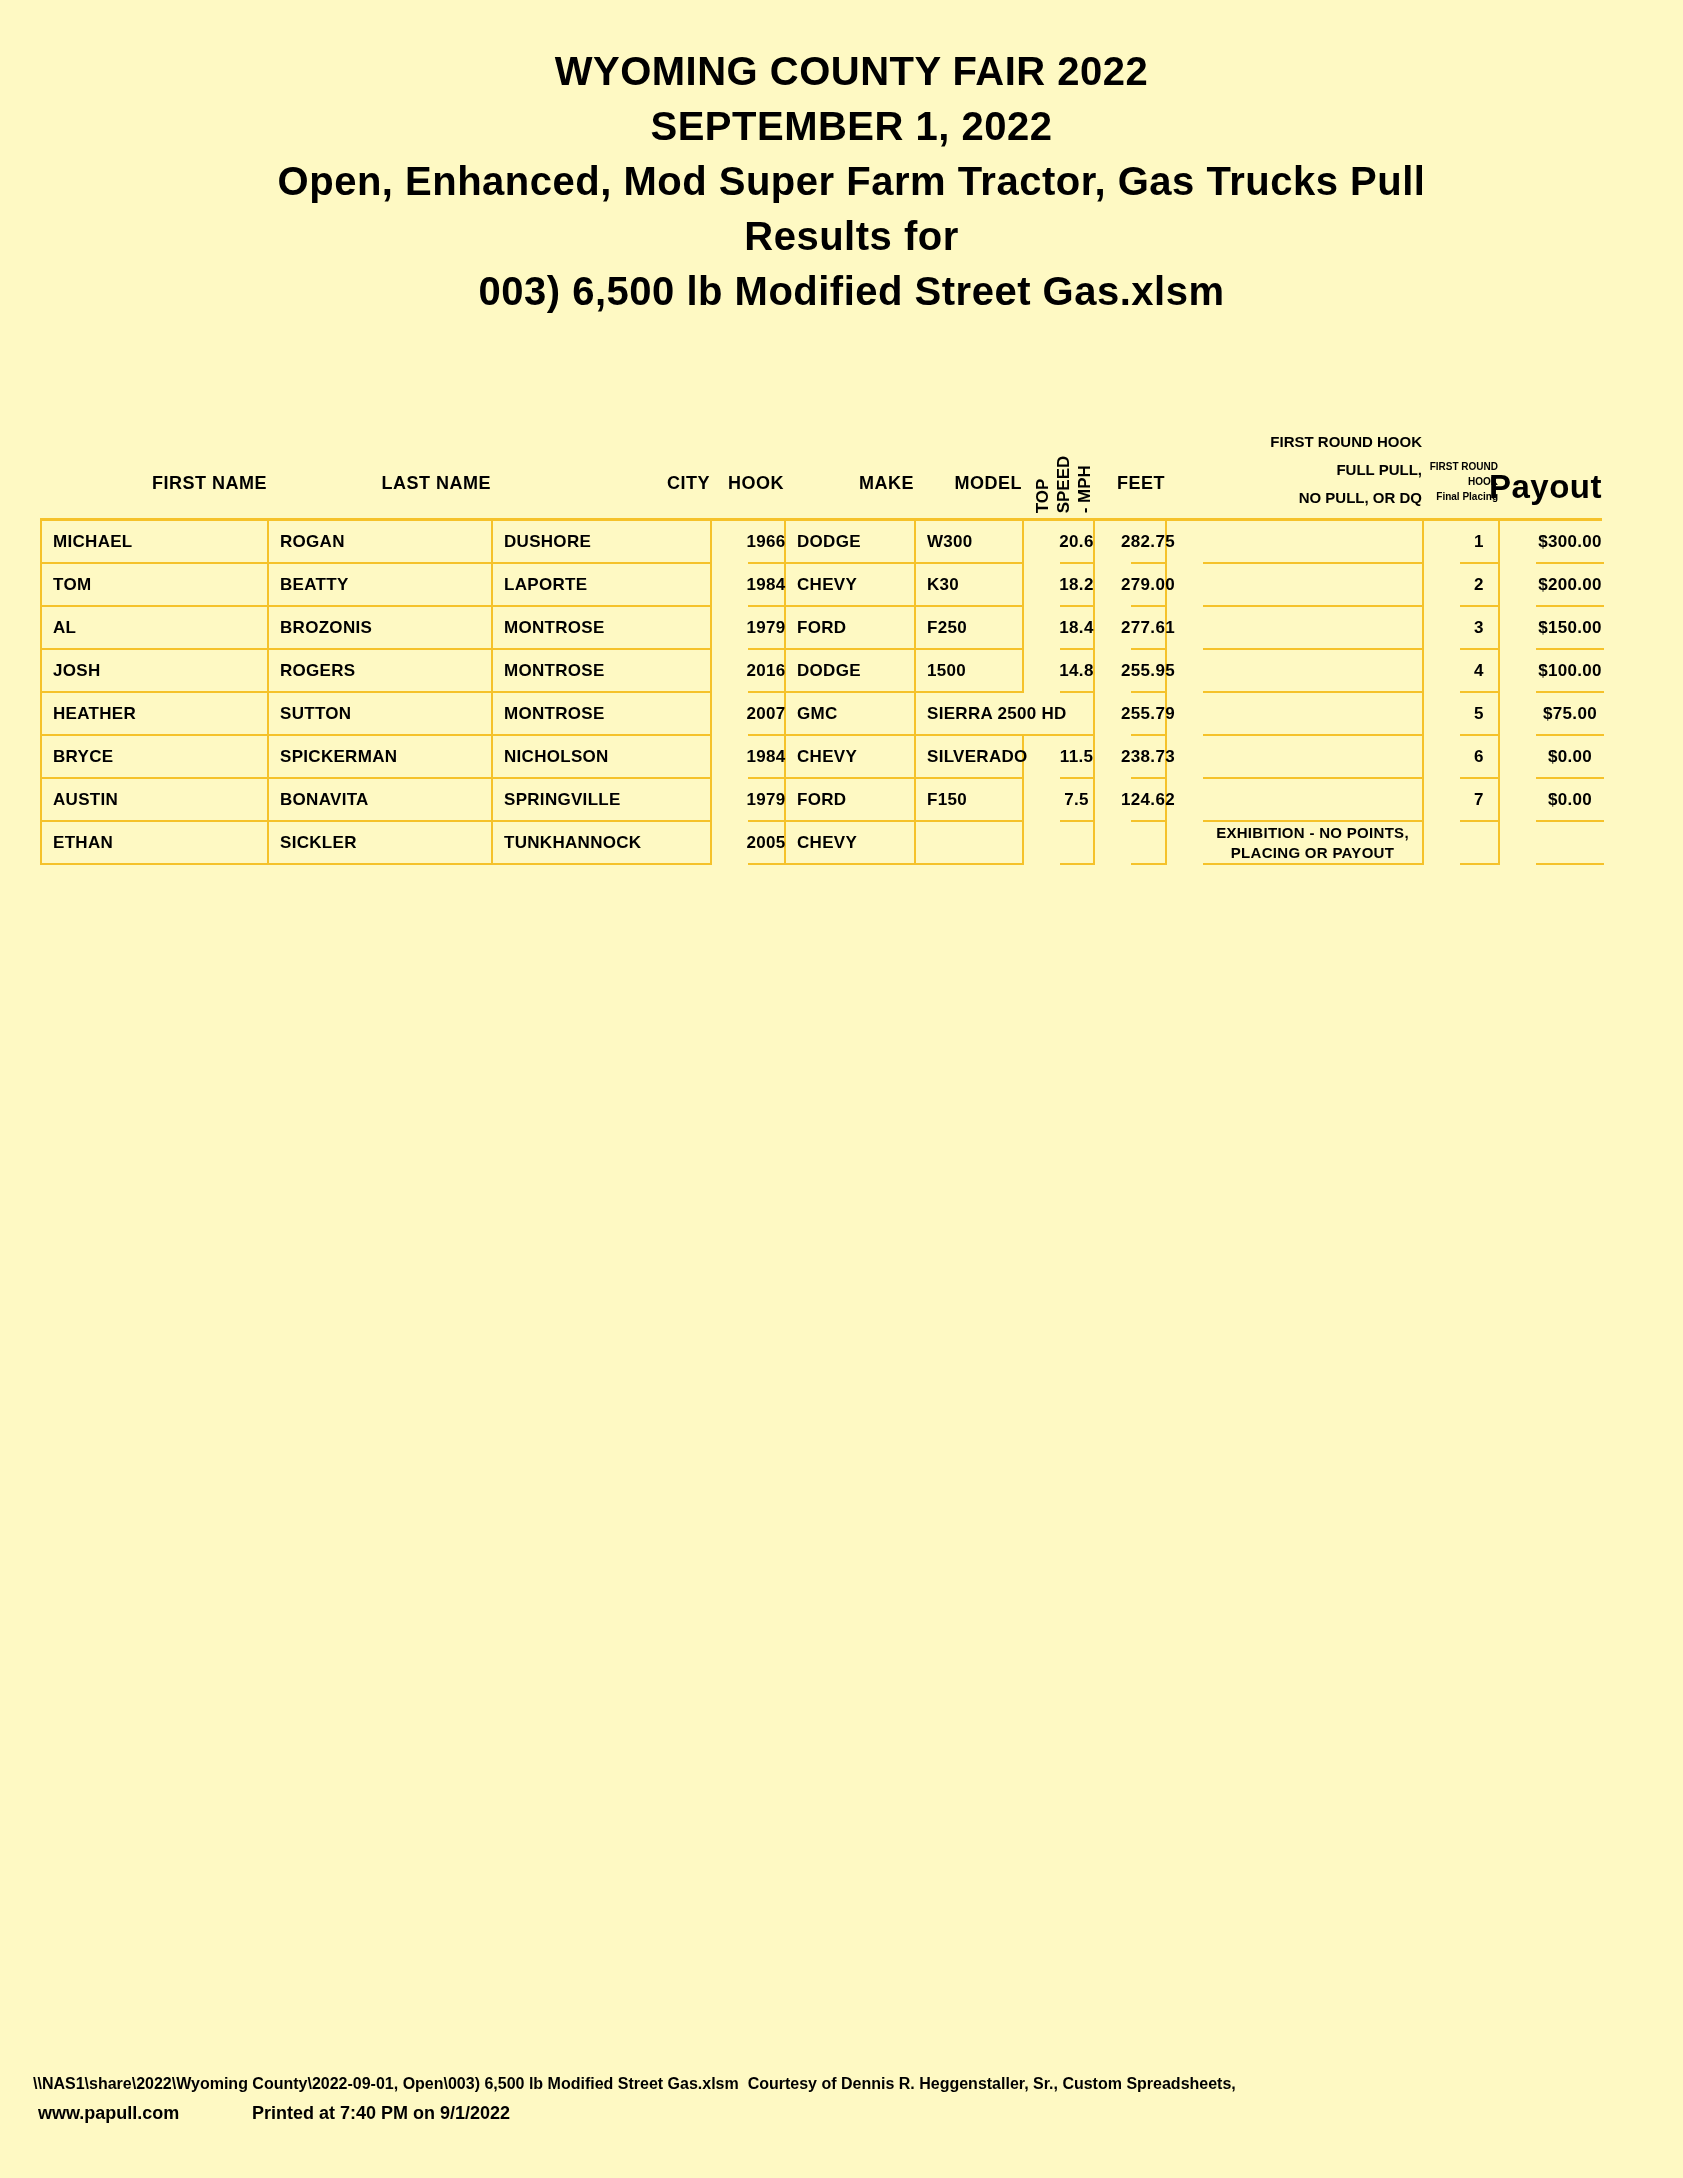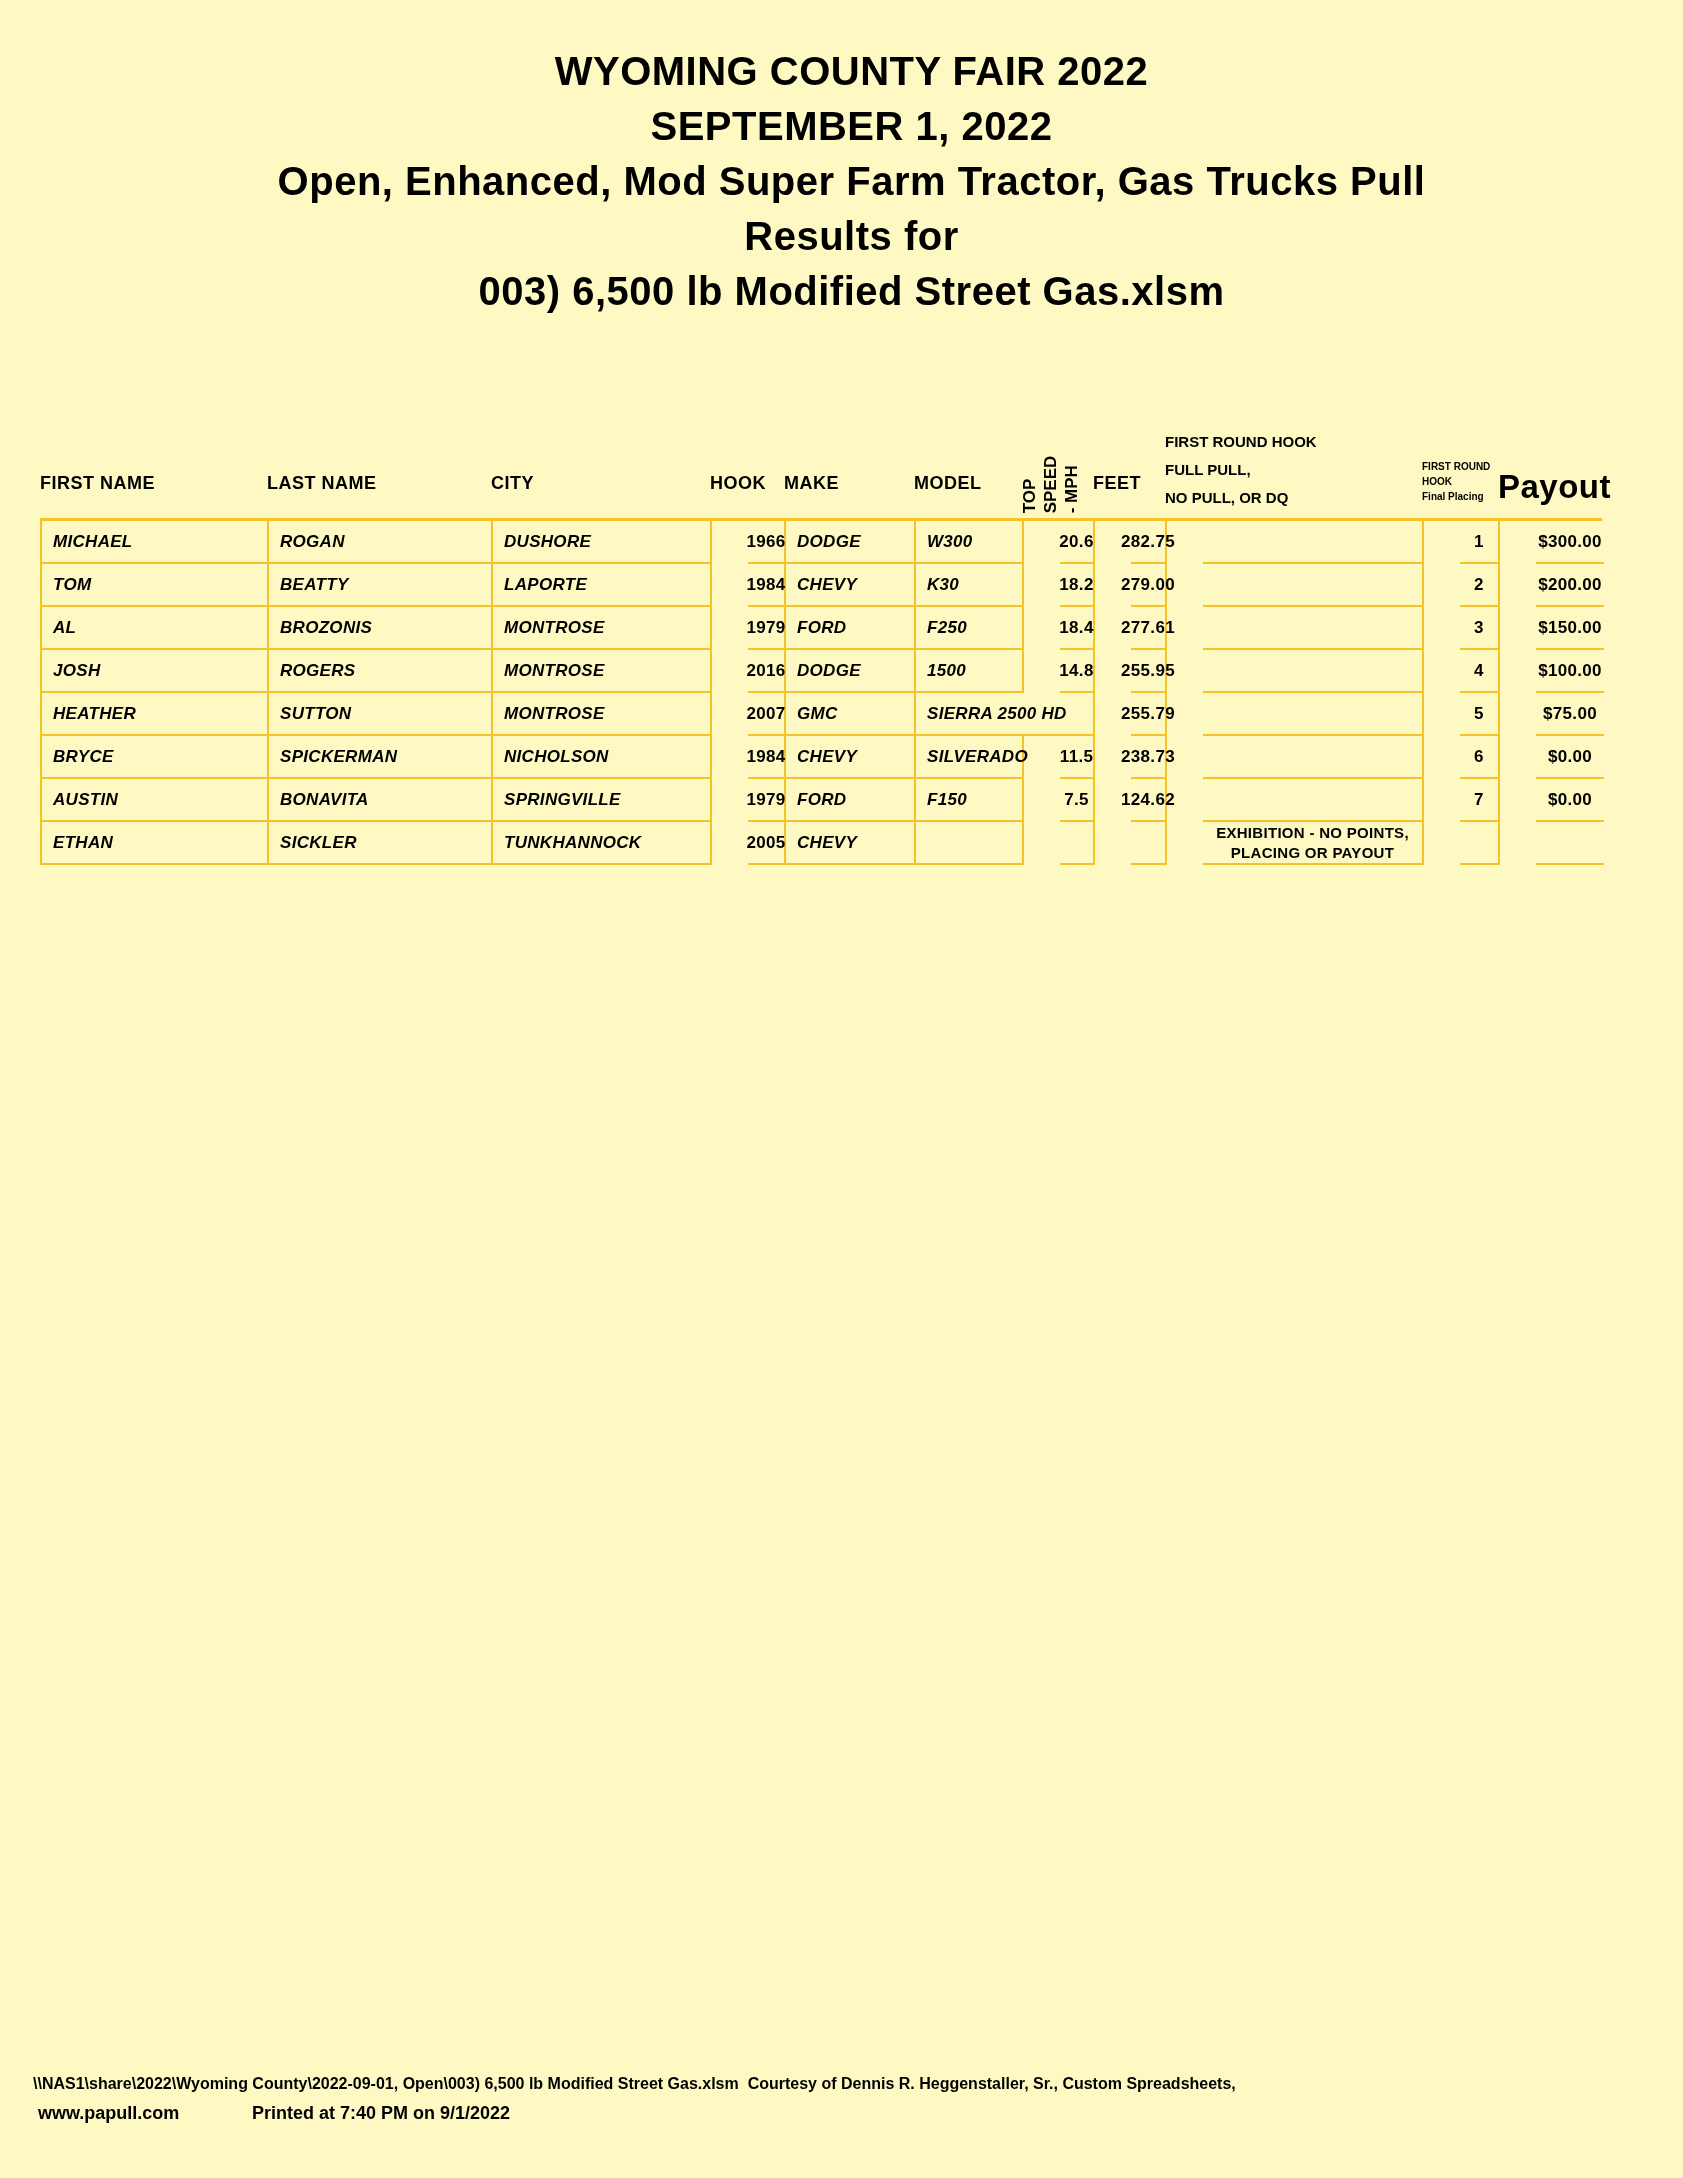--- a/index.html
+++ b/index.html
@@ -20,21 +20,21 @@
 
   
   .hdr, .tbl {
     display:grid;
     grid-template-columns:227px 224px 219px 74px 130px 108px 71px 72px 257px 76px 104px;
   }
 
   
   .hdr { position:absolute; left:40px; top:419px; width:1562px; height:99px; }
   .h {
-    display:flex; flex-direction:column; align-items:flex-start; justify-content:flex-end;
+    display:flex; flex-direction:column; align-items:flex-end; justify-content:flex-end;
     text-align:center; height:100%;
   }
   .h.simple { font-size:18px; padding-bottom:24px; letter-spacing:0.5px; }
   .h.hook   { font-size:15px; line-height:28px; padding-bottom:6px; }
   .h.placing{ font-size:10px; line-height:15px; padding-bottom:14px; }
   .h.payout { font-size:33px; padding-bottom:12px; letter-spacing:0.5px; }
   .h.speed  { justify-content:flex-end; }
   .rot {
     transform:rotate(-90deg);
     font-size:17px; line-height:21px; text-align:left;
@@ -48,21 +48,21 @@
     border-left:2px solid var(--gold);
     grid-auto-rows:43px;
   }
   .cell {
     border-right:2px solid var(--gold);
     border-bottom:2px solid var(--gold);
     display:flex; align-items:center;
     font-size:17px; letter-spacing:0.3px;
     overflow:visible; white-space:nowrap;
   }
-  .cell.left   { justify-content:flex-start; padding-left:11px;font-style:italic; }
+  .cell.left   { justify-content:flex-start; padding-left:11px; }
   .cell.center { justify-content:center;margin-left:36px; }
   .cell.col-payout { border-right:none; }
   .cell.span2  { grid-column:span 2; }
   .cell.multiline {
     flex-direction:column; justify-content:center;
     font-size:15px; line-height:20px; text-align:center;
   }
 
   
   .footer1 { position:absolute; left:33px; top:2075px; font-size:16px; white-space:pre; }

